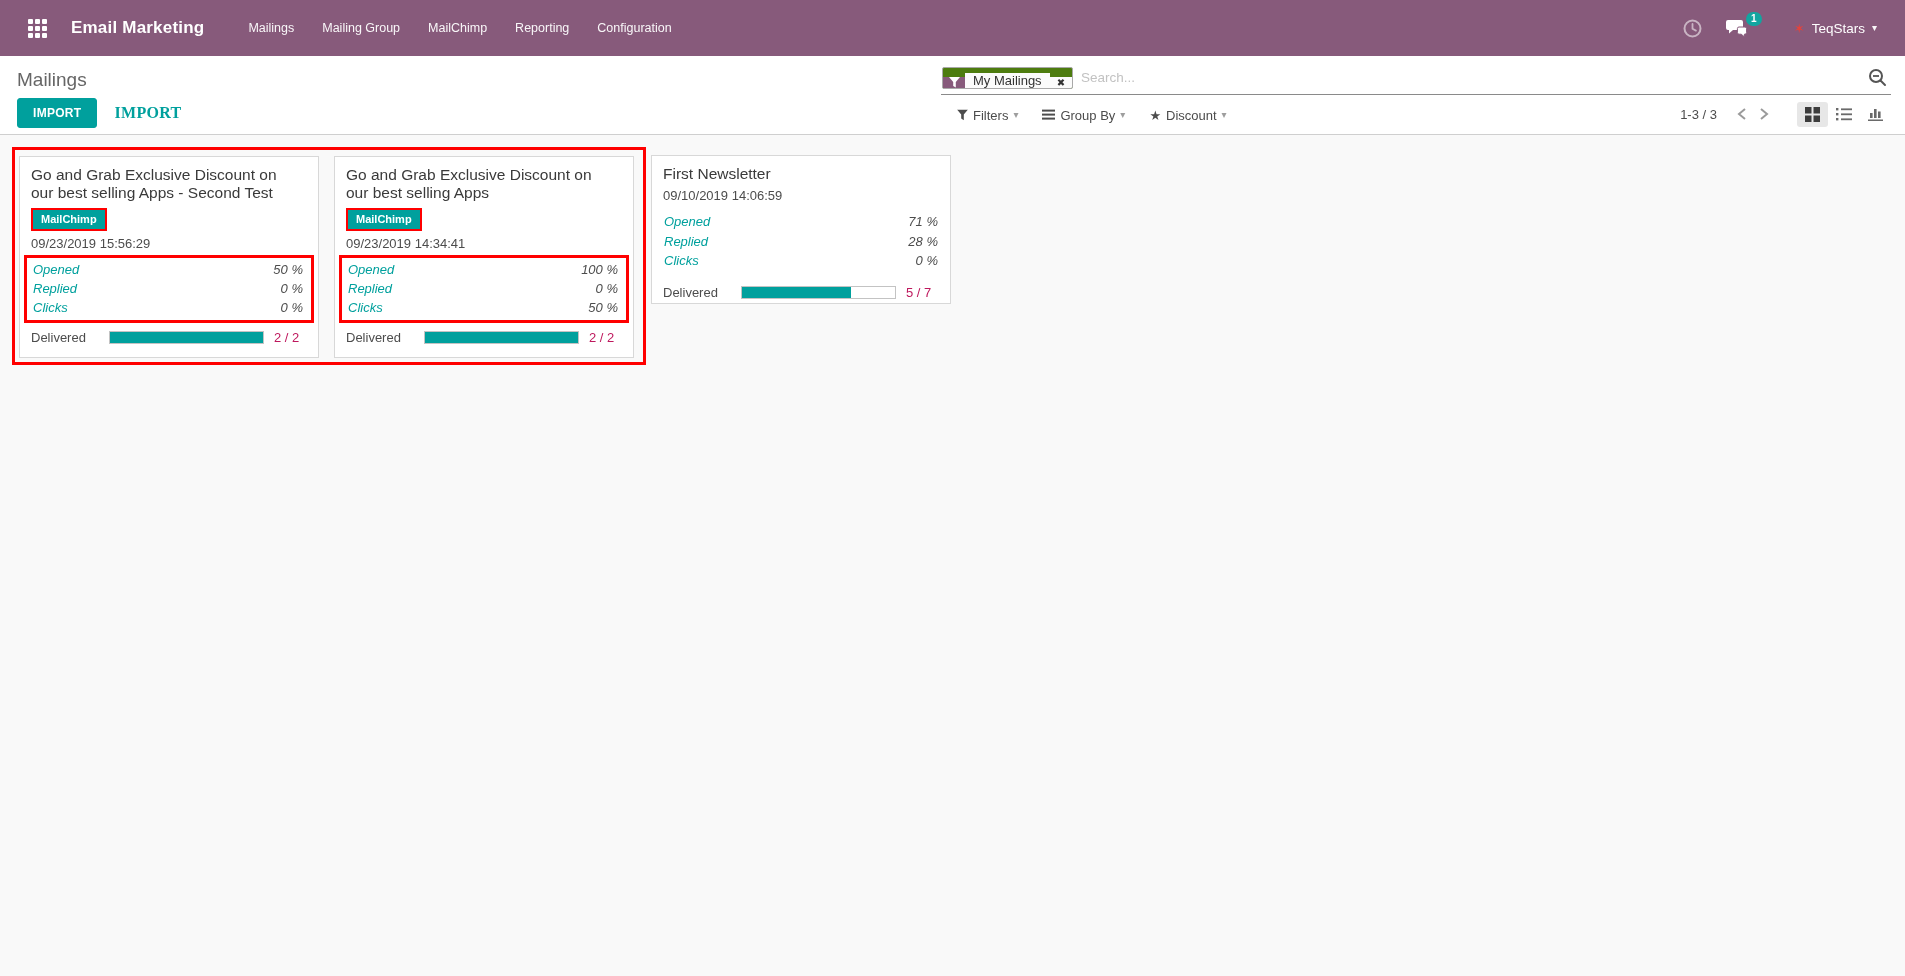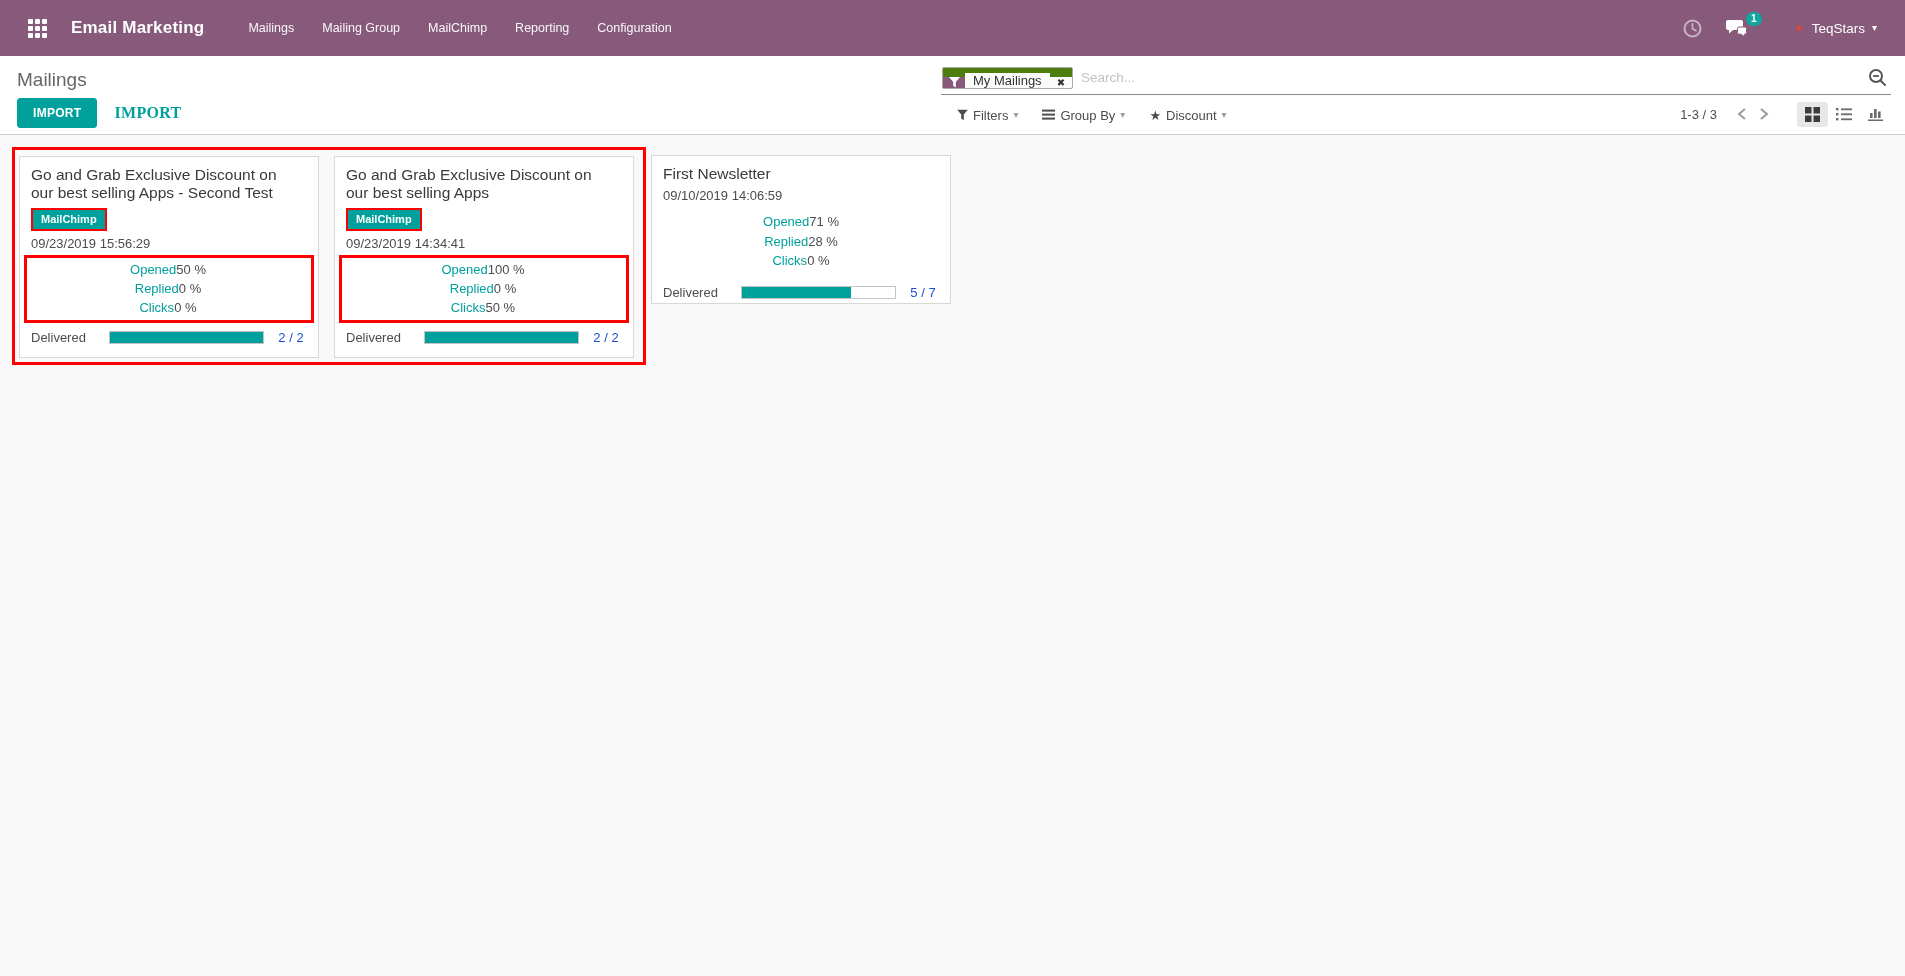--- a/index.html
+++ b/index.html
@@ -77,30 +77,30 @@
     cursor:pointer;
   }
   .c1 { left:19px; } .c2 { left:334px; } .c3 { left:651px; top:20px; height:149px; }
   .card .title { font-size:15.5px; line-height:18px; color:#3a3a3a; max-width:258px; }
   .badge-annot { display:inline-block; border:2px solid #FF0000; margin-top:6px; align-self:flex-start; line-height:0; }
   .badge-mc { display:inline-block; background:#00A09D; color:#fff; font-size:11px; font-weight:bold; padding:3px 8px; line-height:13px; }
   .date { font-size:13px; color:#4c4c4c; margin-top:5px; }
   .stats { margin-top:3px; }
   .stats.annotated { border:3px solid #FF0000; margin:4px -6px 0 -7px; padding:2px 8px 3px 6px; }
   .c3 .stats { margin-top:9px; padding:0 2px 0 1px; }
-  .srow { display:flex; justify-content:center; align-items:center; line-height:19px; font-size:13px; }
+  .srow { display:flex; justify-content:space-between; align-items:center; line-height:19px; font-size:13px;font-style:italic; }
   .c3 .srow { line-height:19.5px; }
   .slabel { color:#00A09D; text-decoration:none; cursor:pointer; }
   .sval { color:#4c4c4c; }
   .delivered { display:flex; align-items:center; margin-top:auto; font-size:13px; }
   .c3 .delivered { margin-top:14px; }
   .dlabel { color:#4c4c4c; width:64px; flex:none; }
   .track { flex:1; height:13px; border:1px solid #c3c3c3; background:#fff; margin:0 10px 0 14px; }
   .fill { height:100%; background:#00A09D; }
-  .dval { color:#1d4ed8; width:34px; flex:none; text-align:center; }
+  .dval { color:#be185d; width:34px; flex:none; text-align:left; }
 
   .annotation-box { position:absolute; border:3px solid #FF0000; pointer-events:none; }
   .annot-main { left:12px; top:12px; width:634px; height:218px; }
 </style>
 </head>
 <body>
 
 <div class="screen">
 
   <header class="navbar">

